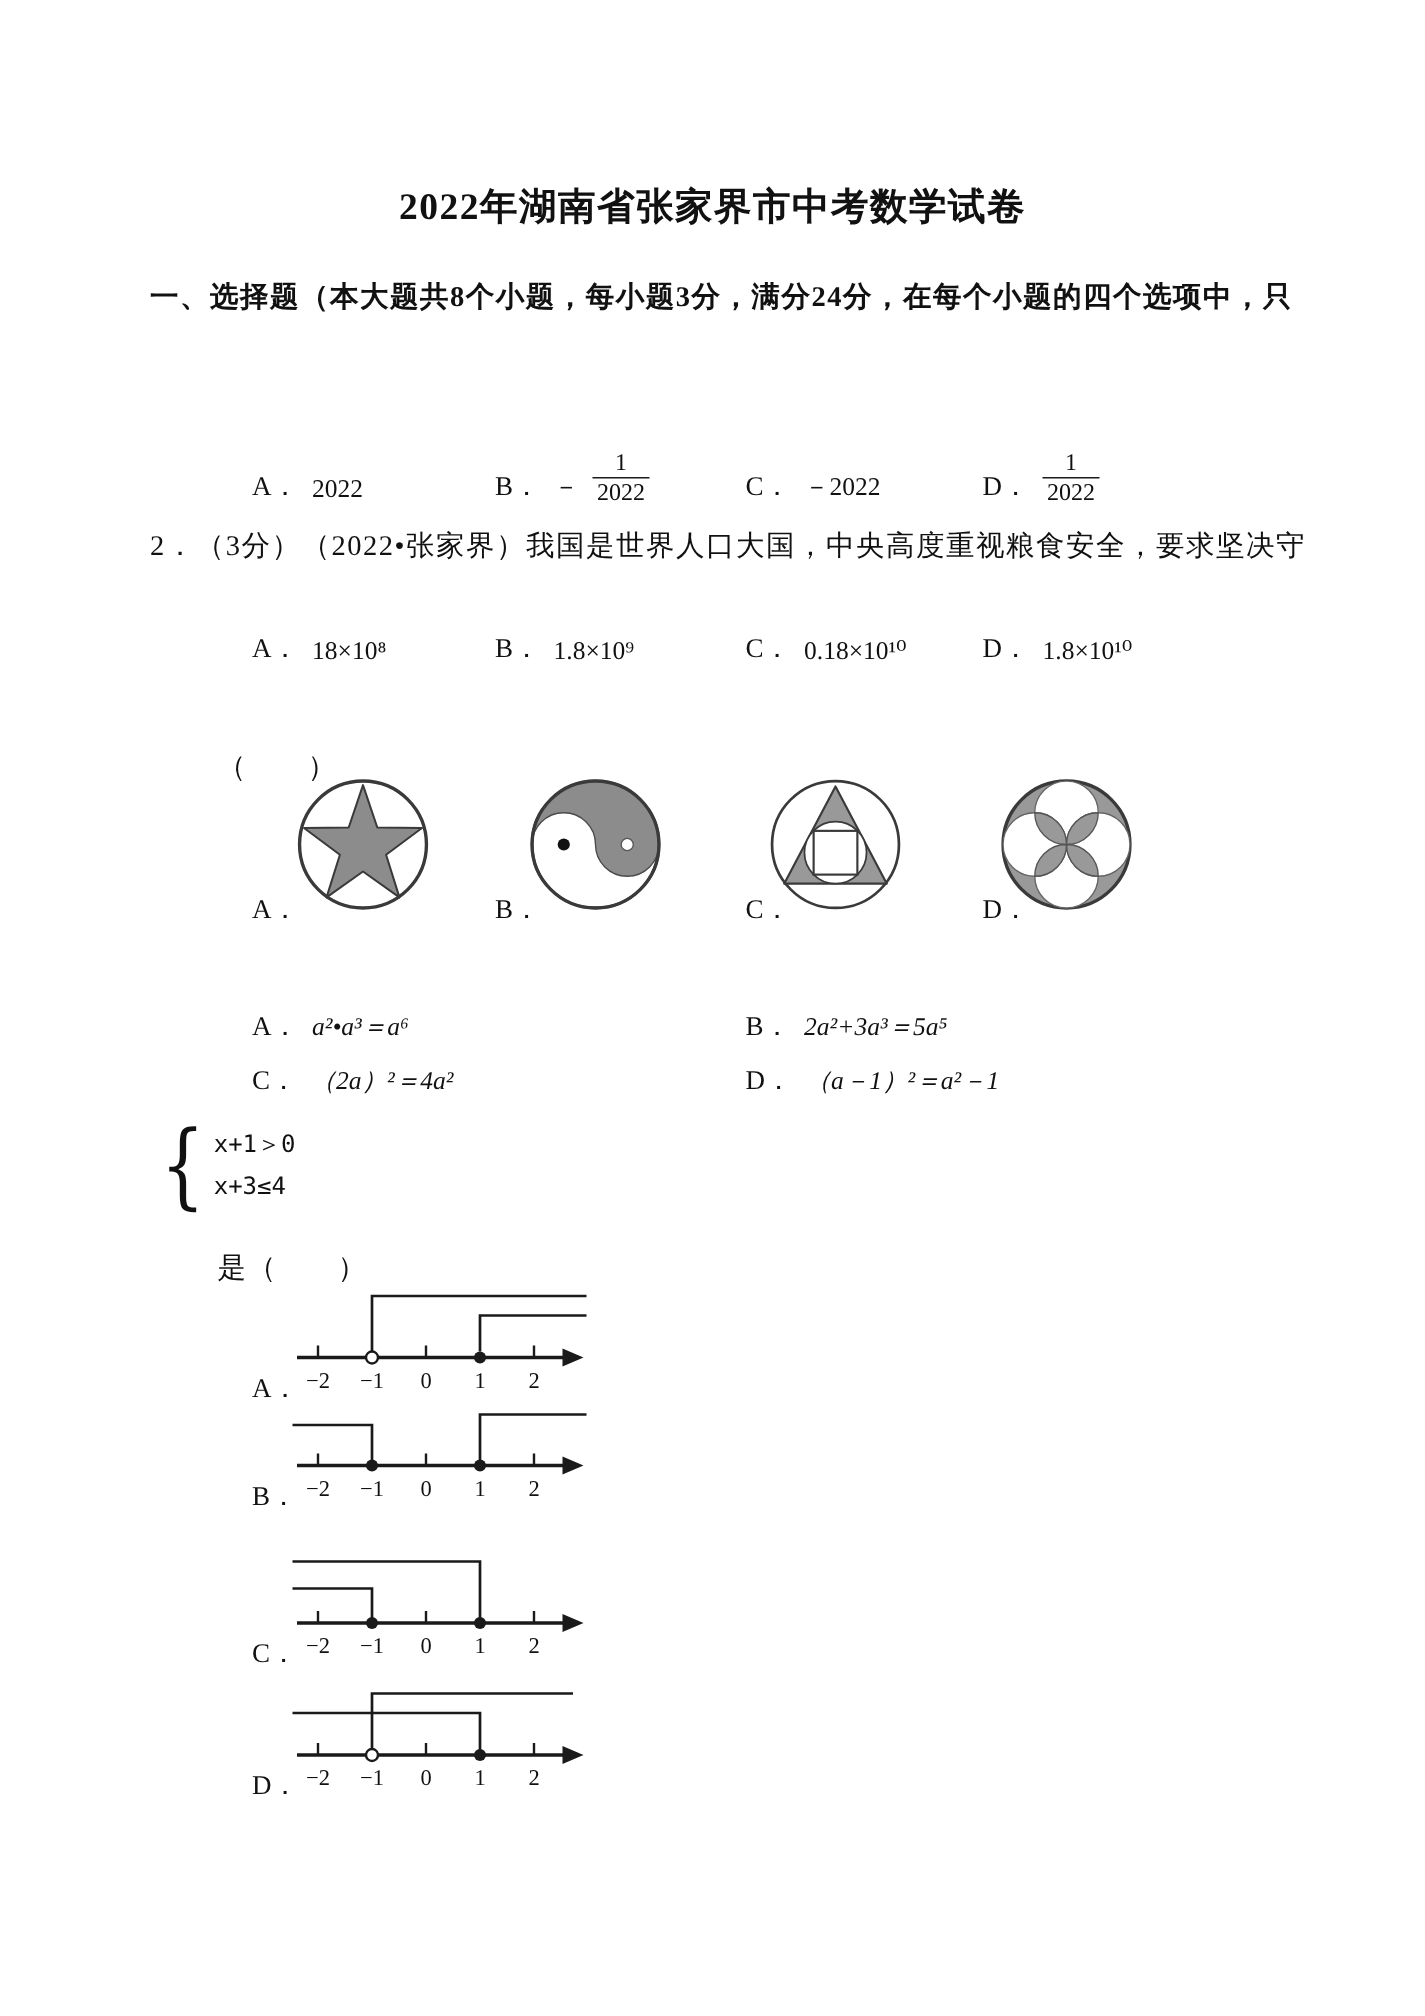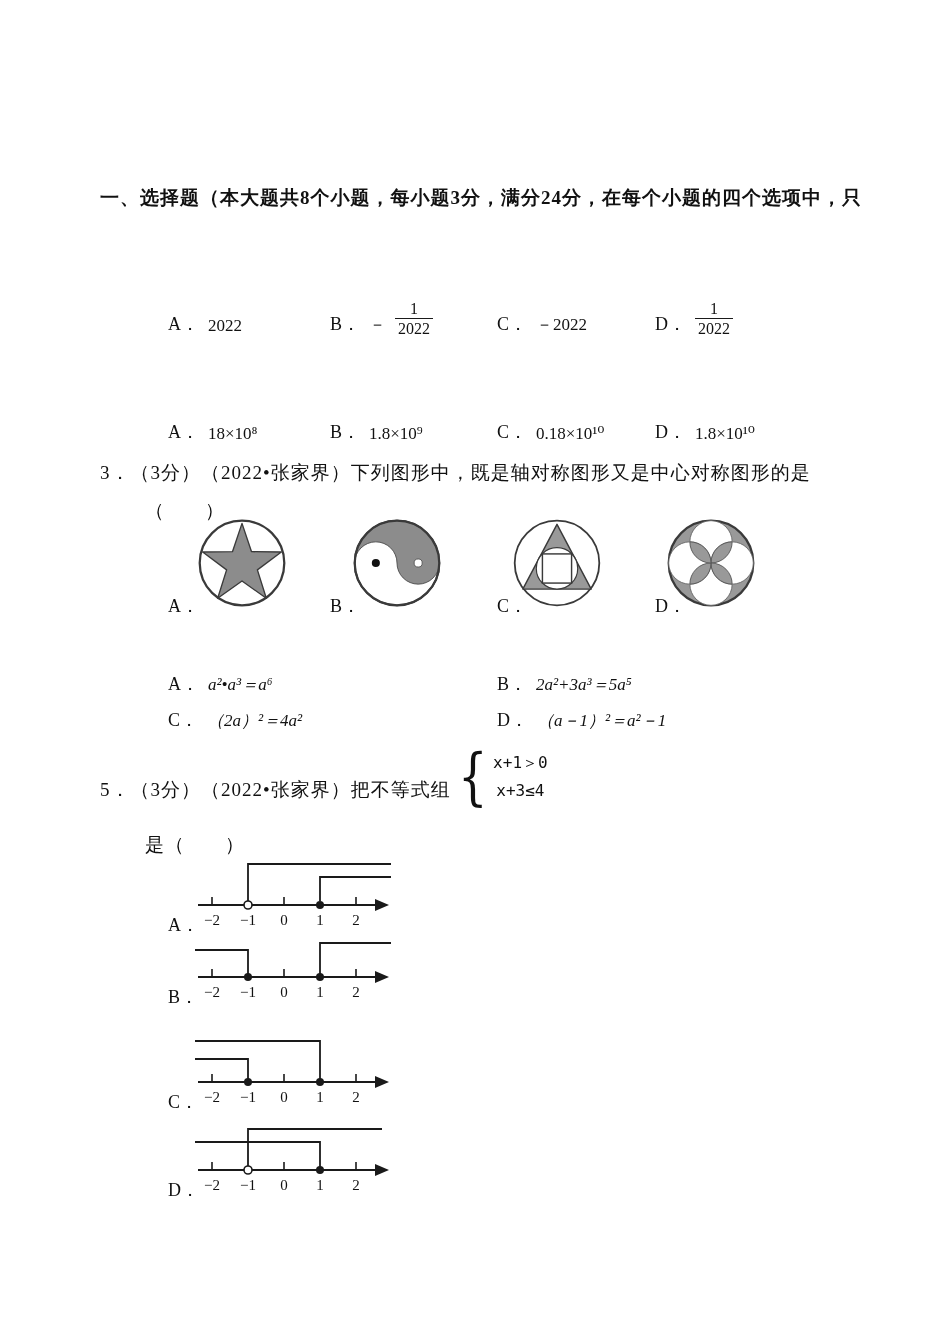--- a/index.html
+++ b/index.html
@@ -17,34 +17,35 @@
   .cell .lab{font-size:18px;}
   .formula{font-style:italic;margin-top:31px;}
   .frac{display:inline-flex;flex-direction:column;align-items:center;line-height:1.2;font-size:16px;transform:translateY(2px);}
   .fden{border-top:1.5px solid #1a1a1a;padding:0 3px;}
   .fnum{padding:0 2px;}
   .figrow{position:absolute;left:100px;top:518px;width:780px;height:92px;}
   .fig{position:absolute;top:0;width:90px;height:90px;}
   .braceline{left:100px;top:748px;display:flex;align-items:flex-end;font-size:19px;letter-spacing:1px;white-space:nowrap;}
   .bracegrp{display:flex;align-items:center;margin:0 2px -4px 2px;}
   .brace{font-family:"DejaVu Serif",serif;font-size:62px;font-weight:300;line-height:0.95;transform:scaleX(.75);}
-  .ineqs{display:flex;flex-direction:column;font-family:"DejaVu Sans Mono","Liberation Mono",monospace;font-size:16px;line-height:28px;letter-spacing:0;align-items:center;}
+  .ineqs{display:flex;flex-direction:column;font-family:"DejaVu Sans Mono","Liberation Mono",monospace;font-size:16px;line-height:28px;letter-spacing:0;}
   .nlrow{position:absolute;left:100px;width:780px;height:84px;}
   .nllabel{position:absolute;left:68px;top:56px;font-size:18px;}
   .nlsvg{position:absolute;left:92px;top:0;width:205px;height:80px;}
   .ax{stroke:#1a1a1a;stroke-width:2.2;}
   .tick{stroke:#1a1a1a;stroke-width:1.6;}
   .ray{fill:none;stroke:#1a1a1a;stroke-width:1.8;}
   .nltext{font-family:"Liberation Serif",serif;font-size:15px;fill:#111;}
 </style>
 </head>
 <body>
 
 <div class="page">
 
+  <div class="abs title">2022年湖南省张家界市中考数学试卷</div>
 
   <div class="line bold" style="top:185px">一、选择题（本大题共8个小题，每小题3分，满分24分，在每个小题的四个选项中，只</div>
 
   <div class="optrow" style="top:282px;height:54px">
     <span class="cell" style="left:68px">
       <span class="lab">A．</span>
       <span>2022</span>
     </span>
     <span class="cell" style="left:230px">
       <span class="lab">B．</span>
@@ -60,40 +61,40 @@
     </span>
     <span class="cell" style="left:555px">
       <span class="lab">D．</span>
       <span class="frac">
         <span class="fnum">1</span>
         <span class="fden">2022</span>
       </span>
     </span>
   </div>
 
+  <div class="line" style="top:351px">2．（3分）（2022•张家界）我国是世界人口大国，中央高度重视粮食安全，要求坚决守</div>
   <div class="optrow" style="top:418px;height:26px">
     <span class="cell" style="left:68px">
       <span class="lab">A．</span>
       <span>18×10⁸</span>
     </span>
     <span class="cell" style="left:230px">
       <span class="lab">B．</span>
       <span>1.8×10⁹</span>
     </span>
     <span class="cell" style="left:397px">
       <span class="lab">C．</span>
       <span>0.18×10¹⁰</span>
     </span>
     <span class="cell" style="left:555px">
       <span class="lab">D．</span>
       <span>1.8×10¹⁰</span>
     </span>
   </div>
 
-  <div class="line" style="top:460px">3．（3分）（2022•张家界）下列图形中，既是轴对称图形又是中心对称图形的是</div>
   <div class="line indent" style="top:498px">（　　）</div>
 
   <div class="figrow">
 
     <svg class="fig" style="left:97px" viewBox="0 0 100 100">
       <circle cx="50" cy="50" r="47" fill="#fff" stroke="#3a3a3a" stroke-width="2.5"></circle>
       <path d="M50,6 L60.6,37.4 L93.7,37.8 L67.1,57.6 L77,89.2 L50,70 L23,89.2 L32.9,57.6 L6.3,37.8 L39.4,37.4 Z" fill="#8c8c8c" stroke="#3a3a3a" stroke-width="1.5" stroke-linejoin="round"></path>
     </svg>
 
     <svg class="fig" style="left:252px" viewBox="0 0 100 100">
@@ -153,21 +154,20 @@
       <span class="lab">C．</span>
       <span class="formula">（2a）²＝4a²</span>
     </span>
     <span class="cell" style="left:397px">
       <span class="lab">D．</span>
       <span class="formula">（a－1）²＝a²－1</span>
     </span>
   </div>
 
   <div class="abs braceline">
-    <span>5．（3分）（2022•张家界）把不等式组</span>
     <span class="bracegrp">
       <span class="brace">{</span>
       <span class="ineqs">
         <span>x+1＞0</span>
         <span>x+3≤4</span>
       </span>
     </span>
   </div>
   <div class="line indent" style="top:832px">是（　　）</div>
 

